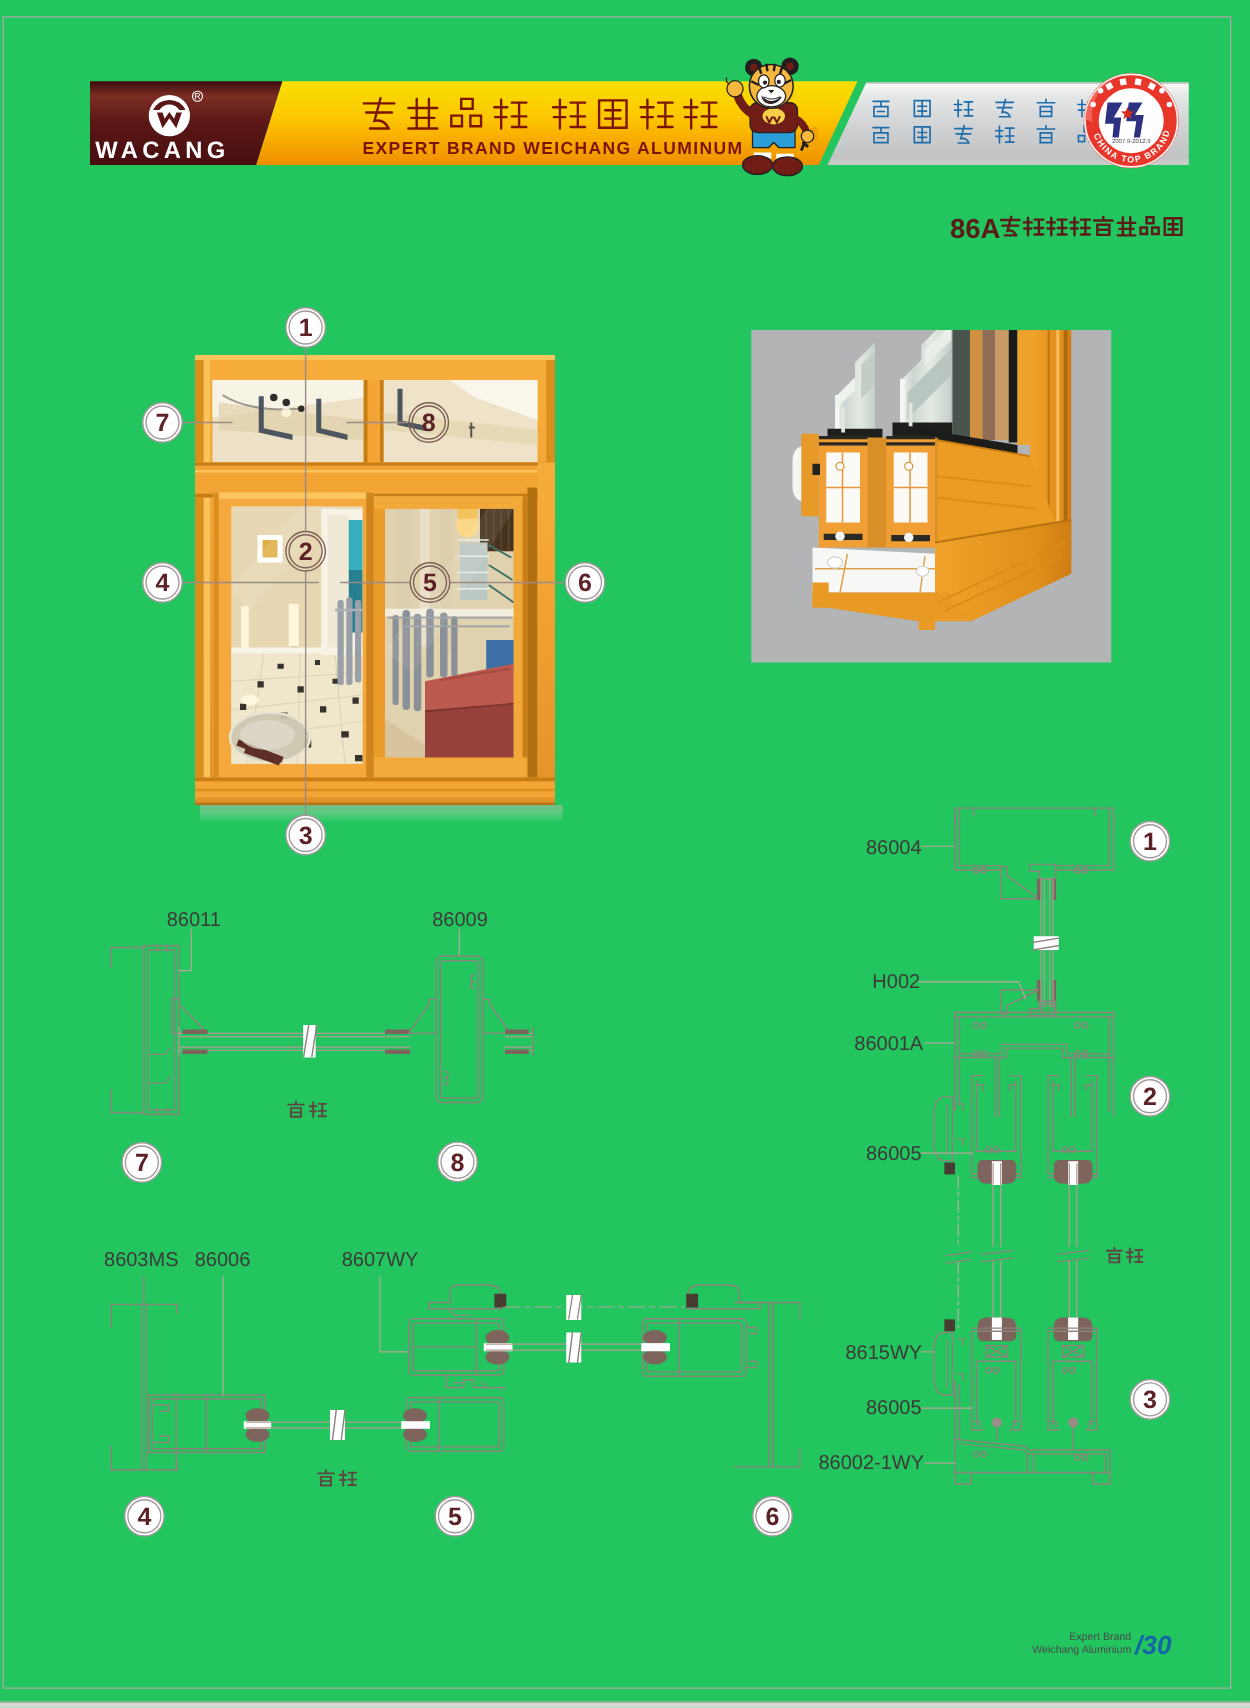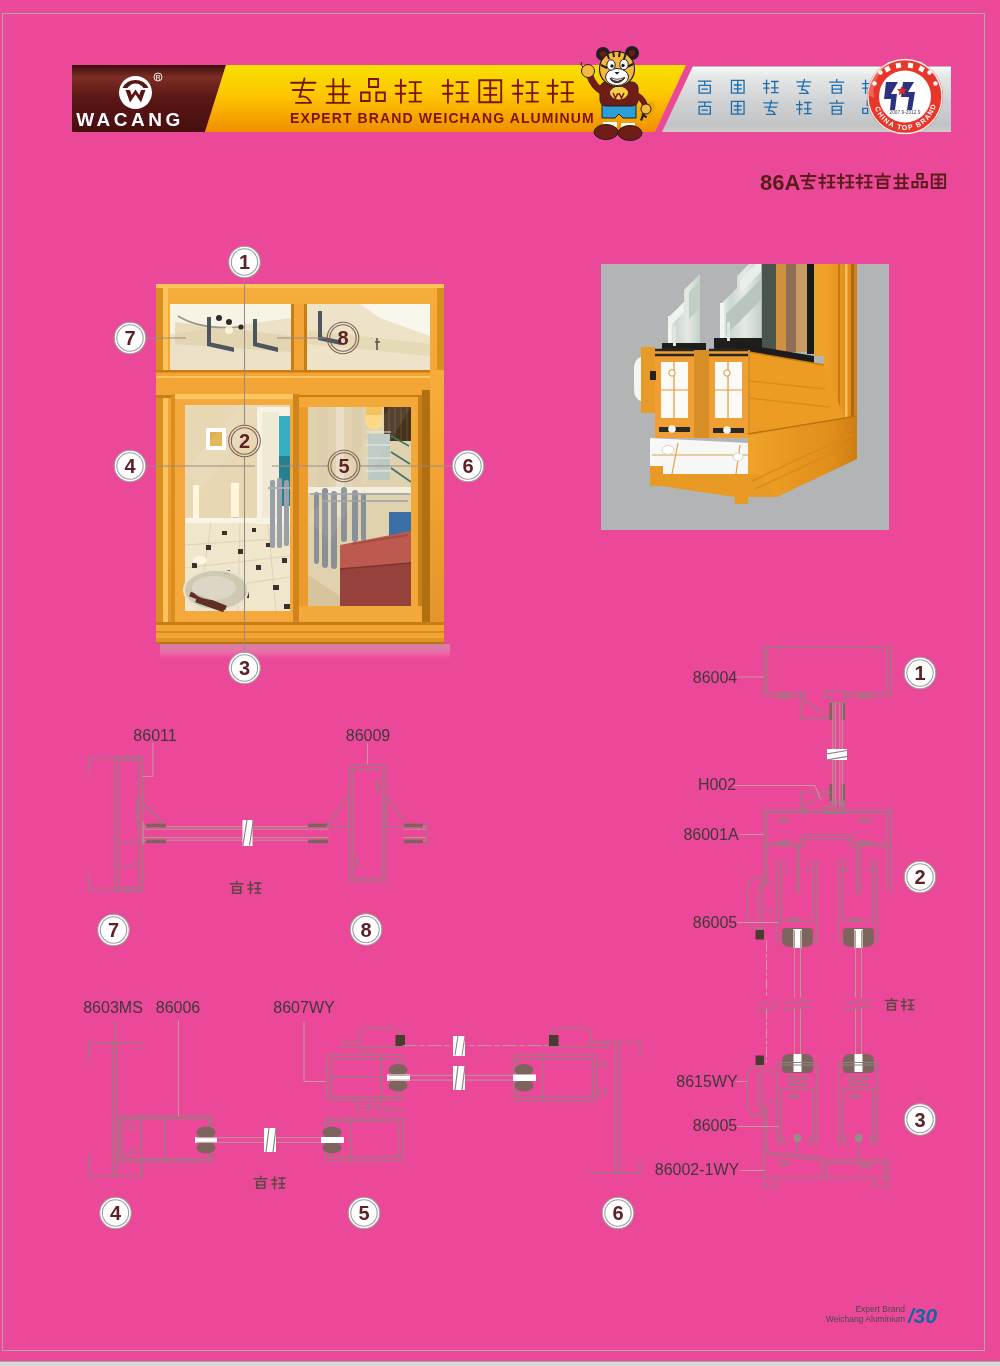--- a/index.html
+++ b/index.html
@@ -1,16 +1,16 @@
 <!DOCTYPE html>
 <html><head>
 <meta charset="utf-8">
 <style>
   html,body{margin:0;padding:0;background:#ffffff;}
-  #page{position:relative;width:1000px;height:1366px;overflow:hidden;background:#ec4899;
+  #page{position:relative;width:1000px;height:1366px;overflow:hidden;background:#22c55e;
         font-family:"Liberation Sans", sans-serif;}
   svg text{font-family:"Liberation Sans", sans-serif;}
 </style>
 </head>
 <body>
 <div id="page">
 <svg width="1000" height="1366" viewBox="0 0 1000 1366">
 <defs>
 
   <g id="cjA">

